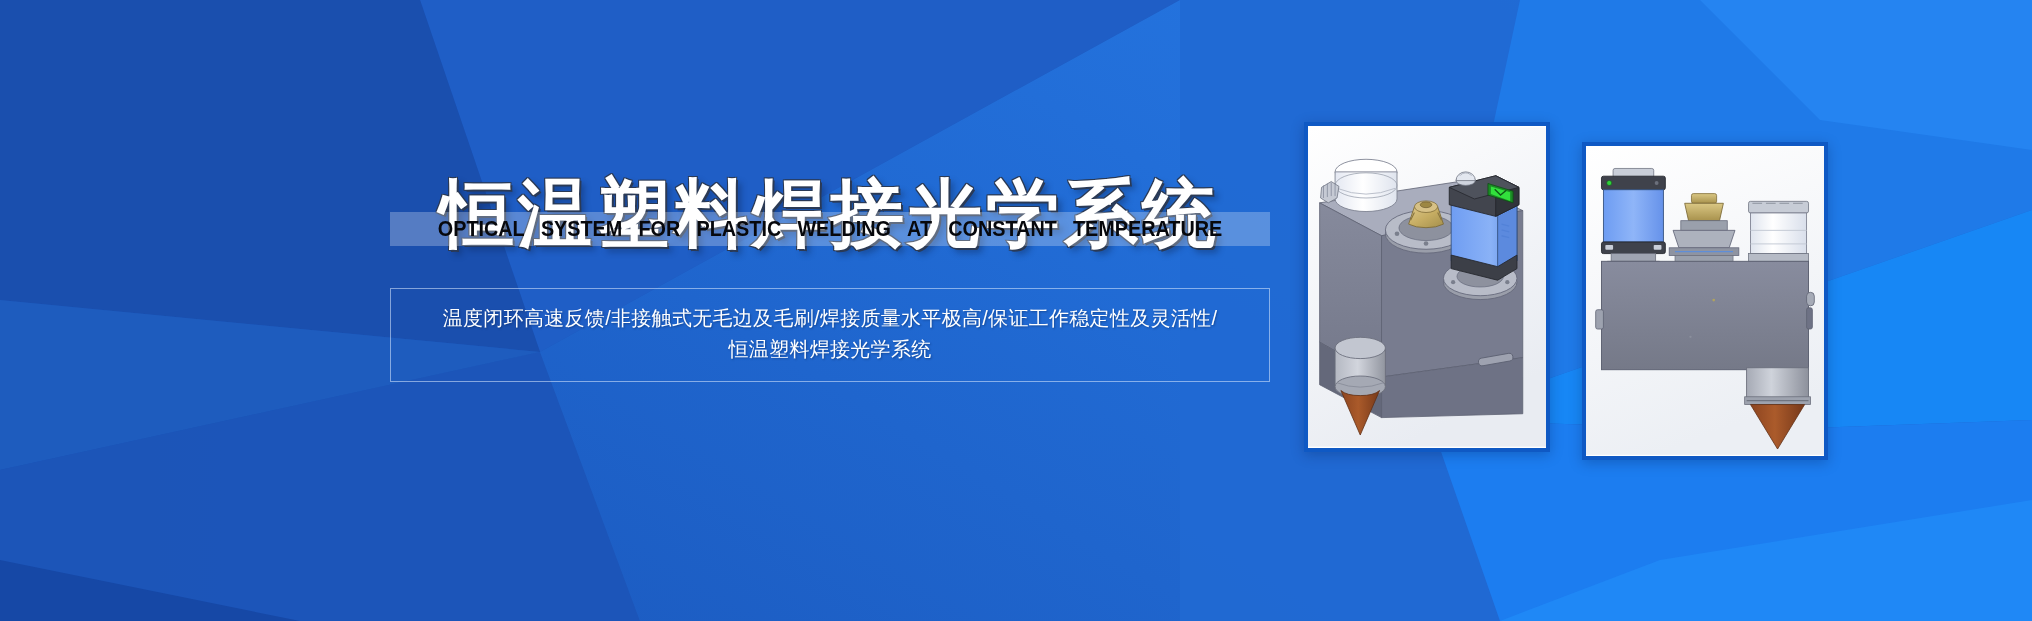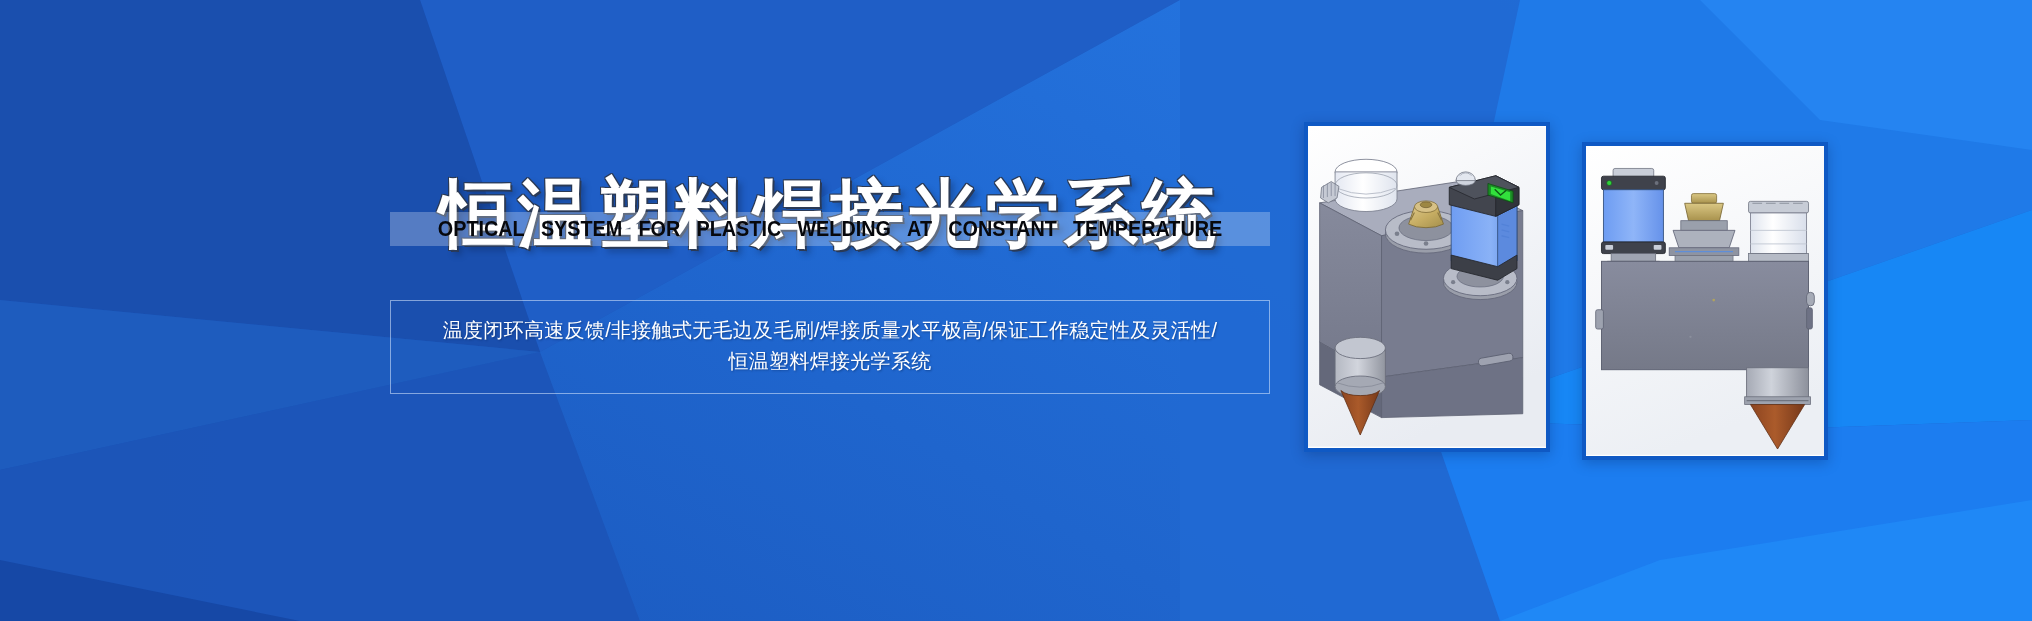--- a/index.html
+++ b/index.html
@@ -47,21 +47,20 @@
     letter-spacing:0px; white-space:nowrap;
     transform:scaleX(.90); transform-origin:center center;
   }
   #title-en .w{ margin:0 9px; }
 
   #subtitle-box{
     position:absolute; left:0; top:128px; width:880px;
     border:1px solid rgba(220,235,255,.55);
     padding:14px 18px 16px;
     text-align:center;
-    margin-top:12px;
   }
   #subtitle-box p{
     color:#ffffff; font-size:20px; line-height:31px; letter-spacing:.3px;
     text-shadow:1px 1px 2px rgba(0,30,80,.45);
   }
 
   
   .card{
     position:absolute; background:#ffffff;
     border:4px solid #0f59c4;

